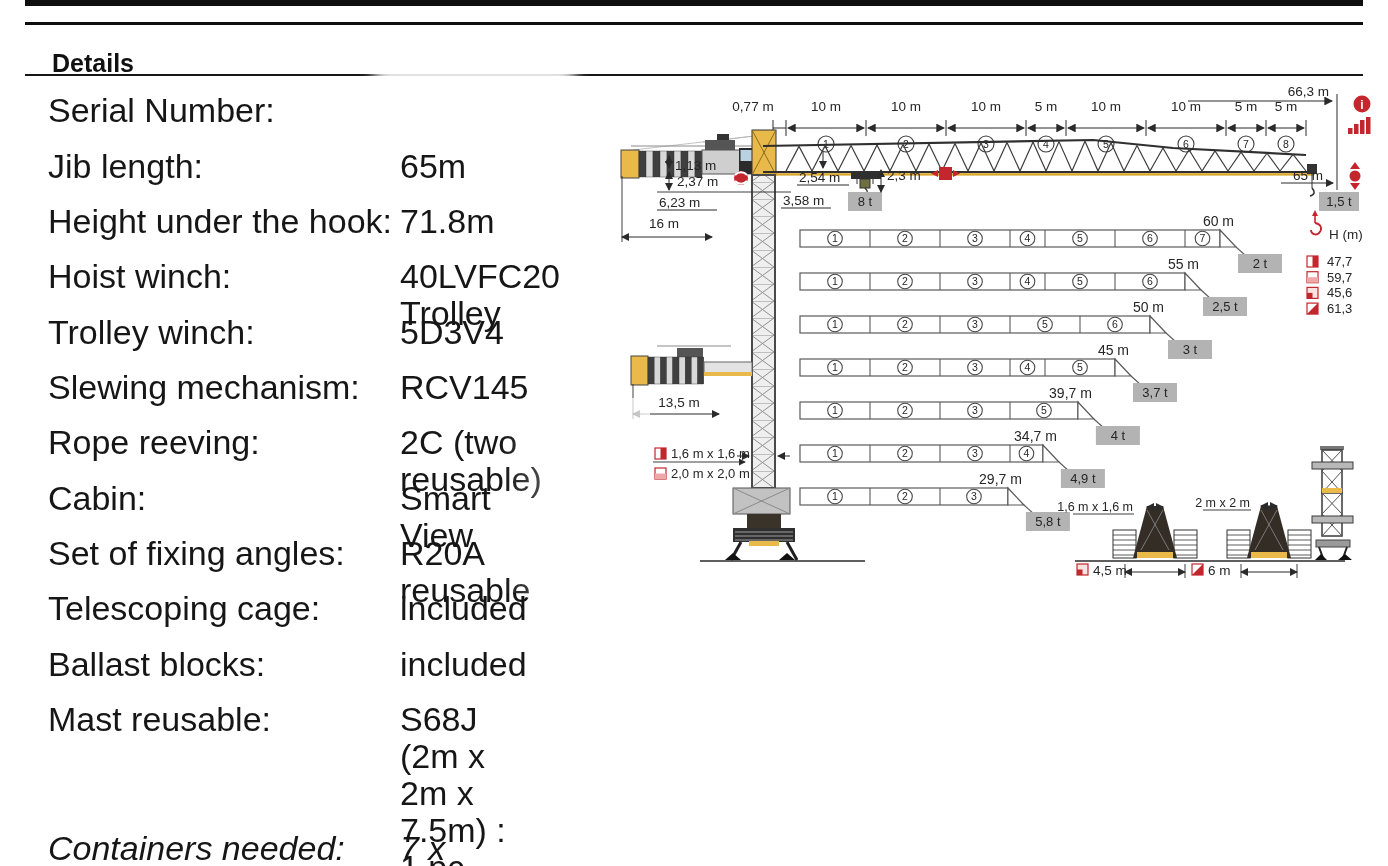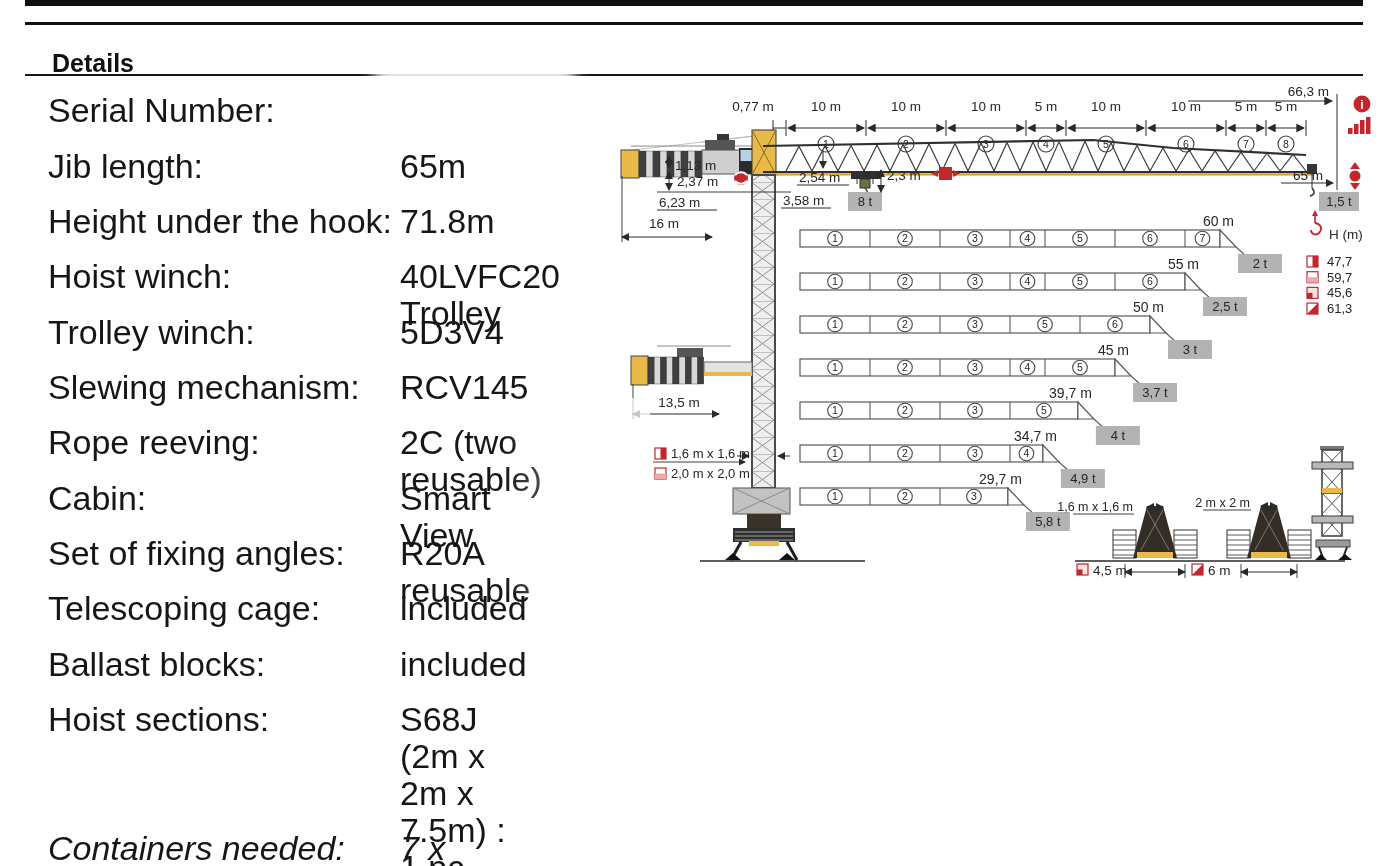--- a/index.html
+++ b/index.html
@@ -40,21 +40,21 @@
     <div class="row" style="top: 148px;"><span class="lbl">Jib length:</span><span class="val">65m</span></div>
     <div class="row" style="top: 203px;"><span class="lbl">Height under the hook:</span><span class="val">71.8m</span></div>
     <div class="row" style="top: 258px;"><span class="lbl">Hoist winch:</span><span class="val">40LVFC20 Trolley</span></div>
     <div class="row" style="top: 314px;"><span class="lbl">Trolley winch:</span><span class="val">5D3V4</span></div>
     <div class="row" style="top: 369px;"><span class="lbl">Slewing mechanism:</span><span class="val">RCV145</span></div>
     <div class="row" style="top: 424px;"><span class="lbl">Rope reeving:</span><span class="val">2C (two reusable)</span></div>
     <div class="row" style="top: 480px;"><span class="lbl">Cabin:</span><span class="val">Smart View</span></div>
     <div class="row" style="top: 535px;"><span class="lbl">Set of fixing angles:</span><span class="val">R20A reusable</span></div>
     <div class="row" style="top: 590px;"><span class="lbl">Telescoping cage:</span><span class="val">included</span></div>
     <div class="row" style="top: 646px;"><span class="lbl">Ballast blocks:</span><span class="val">included</span></div>
-    <div class="row" style="top: 701px;"><span class="lbl">Hoist sections:</span><span class="val">S68J (2m x 2m x 7.5m) : 1 pc
+    <div class="row" style="top: 701px;"><span class="lbl">Mast reusable:</span><span class="val">S68J (2m x 2m x 7.5m) : 1 pc
 L68B3 (2m x 2m x 3m) : 17 pcs
 L60/L40 (2m x 2m x 2m) : 1 pc</span></div>
     <div class="row" style="top: 830px; font-style: italic;"><span class="lbl">Containers needed:</span><span class="val">7 x HQ40’ + 1 x FR40’</span></div>
   </div>
 
 <div class="blur-patch"></div>
 <div class="fade-overlay"></div>
 
 <div id="diagram"><svg viewBox="0 0 775 520" width="775" height="520">
       <defs>

